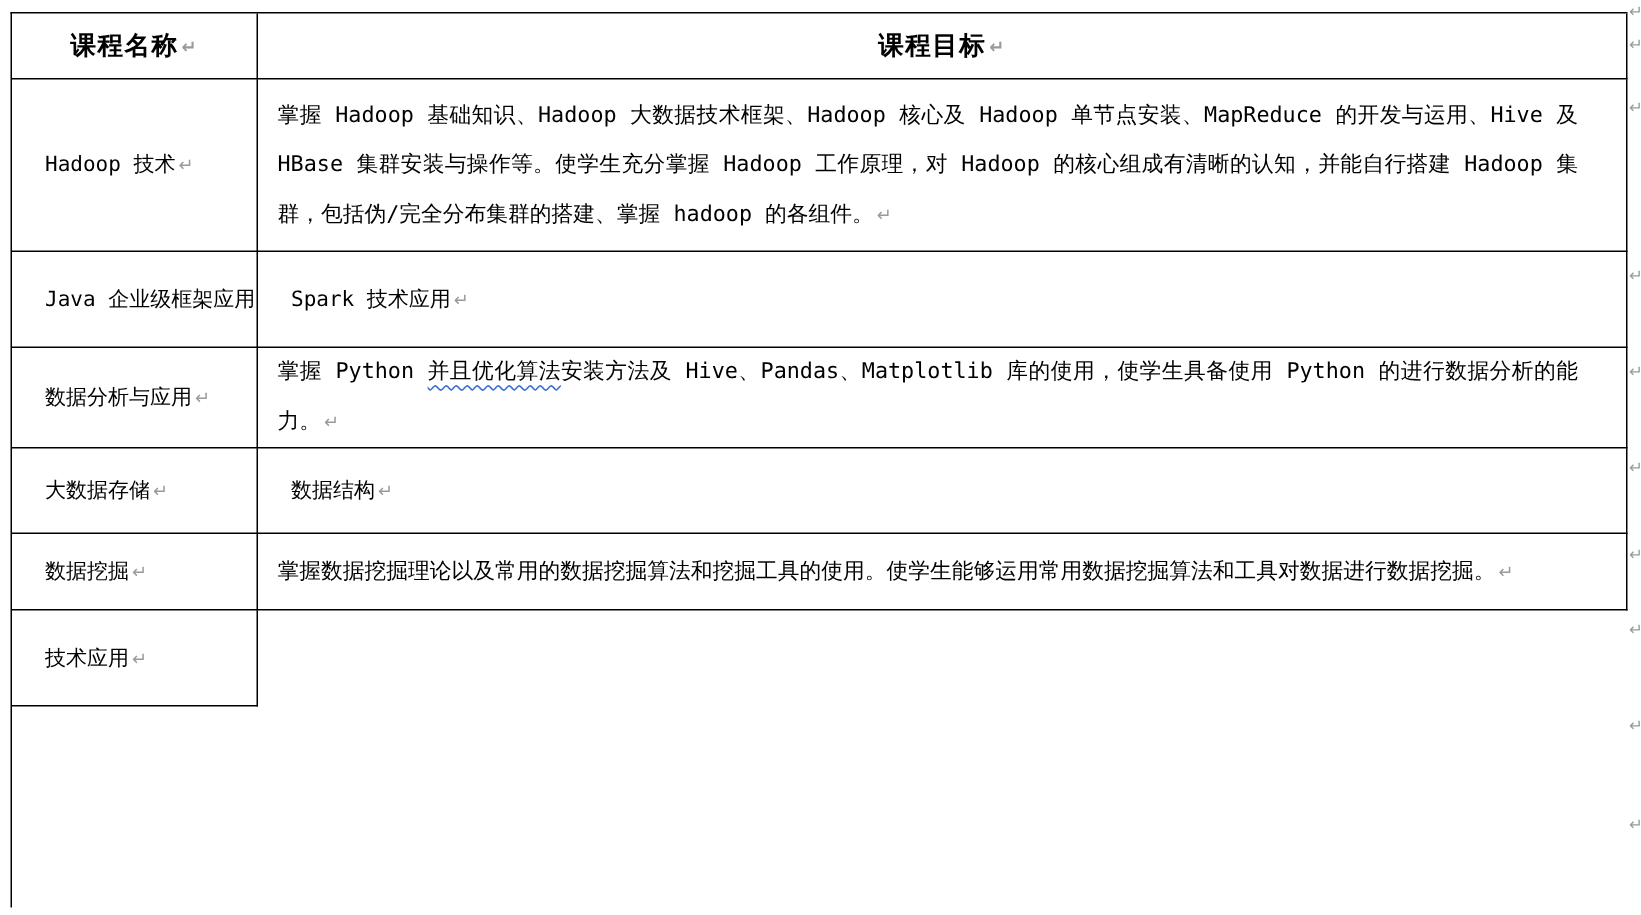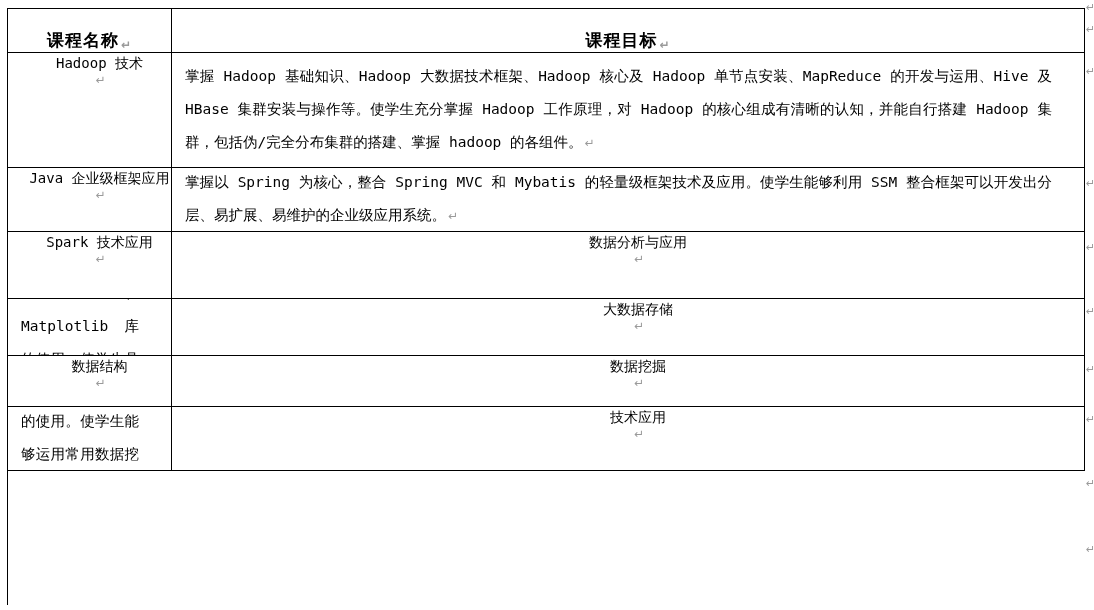--- a/index.html
+++ b/index.html
@@ -28,27 +28,25 @@
     box-sizing: border-box;
     display: flex;
     align-items: center;
     overflow: hidden;
   }
   .hdr-cell {
     justify-content: center;
     font-weight: bold;
     font-size: 17px;
     letter-spacing: 1px;
-    align-items: flex-end;
   }
   .name-cell {
     padding: 2px 2px 2px 22px;
     font-size: 14px;
     white-space: nowrap;
-    flex-direction: column;
   }
   .goal-cell { padding: 2px 32px 2px 13px; }
   .goal-text {
     font-size: 14.5px;
     line-height: 33px;
     text-align: justify;
     width: 100%;
   }
   .pmark {
     color: #9a9a9a;
@@ -92,23 +90,20 @@
       <span class="pmark">↵</span>
   </div>
   <div class="cell goal-cell">
     <div class="goal-text"><span>掌握 Hadoop 基础知识、Hadoop 大数据技术框架、Hadoop 核心及 Hadoop 单节点安装、MapReduce 的开发与运用、Hive 及 HBase 集群安装与操作等。使学生充分掌握 Hadoop 工作原理，对 Hadoop 的核心组成有清晰的认知，并能自行搭建 Hadoop 集群，包括伪/完全分布集群的搭建、掌握 hadoop 的各组件。</span><span class="pmark">↵</span></div>
   </div>
 
   <div class="cell name-cell">
     <span>Java 企业级框架应用</span>
       <span class="pmark">↵</span>
   </div>
-  <div class="cell goal-cell">
-    <div class="goal-text"><span>掌握以 Spring 为核心，整合 Spring MVC 和 Mybatis 的轻量级框架技术及应用。使学生能够利用 SSM 整合框架可以开发出分层、易扩展、易维护的企业级应用系统。</span><span class="pmark">↵</span></div>
-  </div>
 
   <div class="cell name-cell">
     <span>Spark 技术应用</span>
       <span class="pmark">↵</span>
   </div>
 
   <div class="cell name-cell">
     <span>数据分析与应用</span>
       <span class="pmark">↵</span>
   </div>

